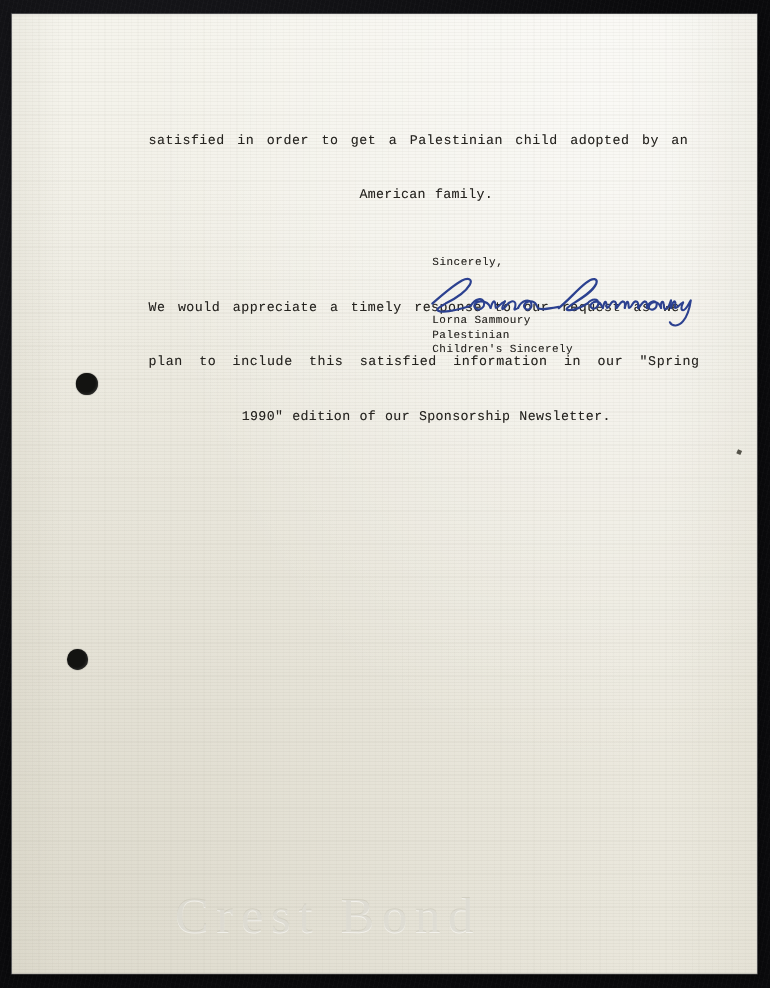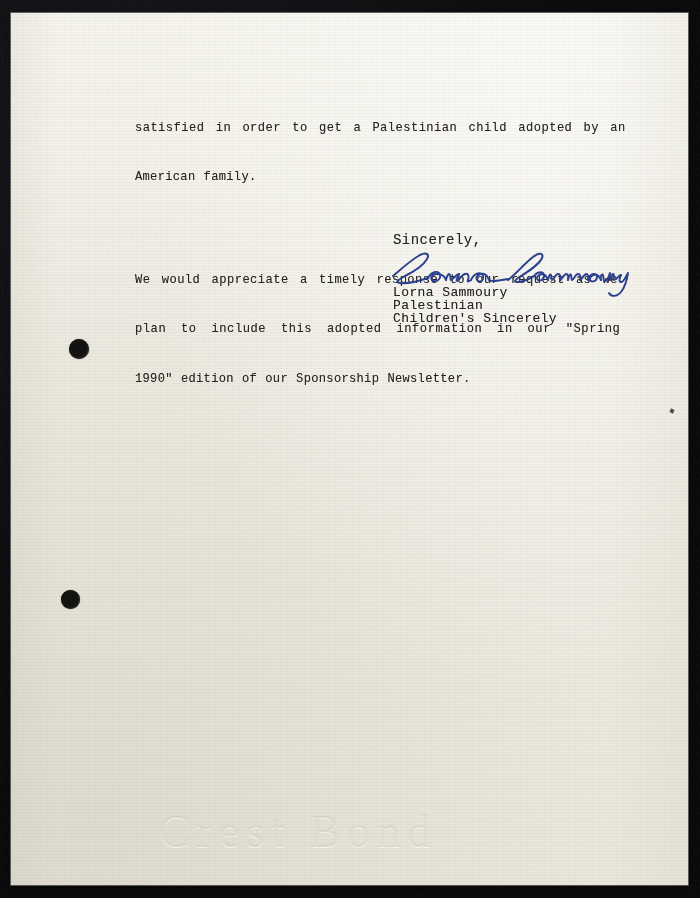--- a/index.html
+++ b/index.html
@@ -95,51 +95,51 @@
     letter-spacing: 0.3px;
     margin: 0;
     white-space: pre-wrap;
     text-shadow: 0 0 0.6px rgba(40,38,34,0.35);
   }
   .para.gap { margin-top: 21px; }
   .tline { display: block; }
   
   .j1 { word-spacing: 3.6px; letter-spacing: 0.45px; }
   .j3 { word-spacing: 7.0px; letter-spacing: 0.55px; }
-  .j4 { word-spacing: 0.6px; }
+  .j4 { word-spacing: 0.6px; text-align: center; }
 
   
   #closing-block {
     position: absolute;
     left: 382px;
     top: 219px;
     width: 290px;
   }
   #sincerely-line {
     color: #262420;
-    font-size: 14px;
+    font-size: 10px;
     line-height: 16px;
     letter-spacing: 0.45px;
     text-shadow: 0 0 0.6px rgba(40,38,34,0.35);
   }
   #signature-wrap {
     position: absolute;
     left: -6px;
     top: 17px;
     width: 230px;
     height: 45px;
     pointer-events: none;
   }
   #signature-wrap svg { display: block; overflow: visible; }
   #signer-lines {
     position: absolute;
     left: 0;
     top: 54px;
     color: #262420;
-    font-size: 13px;
+    font-size: 10px;
     line-height: 13.2px;
     letter-spacing: 0.4px;
     text-shadow: 0 0 0.6px rgba(40,38,34,0.35);
   }
   #signer-lines div { display: block; }
 
   
   .punch-hole {
     position: absolute;
     border-radius: 50%;
@@ -196,21 +196,21 @@
 
   <div id="typed-body">
 
     <p class="para">
       <span class="tline j1">satisfied in order to get a Palestinian child adopted by an</span>
       <span class="tline j4">American family.</span>
     </p>
 
     <p class="para gap">
       <span class="tline j1">We would appreciate a timely response to our request as we</span>
-      <span class="tline j3">plan to include this adopted information in our "Spring</span>
+      <span class="tline j3">plan to include this satisfied information in our "Spring</span>
       <span class="tline j4">1990" edition of our Sponsorship Newsletter.</span>
     </p>
 
 
   </div>
 
   <div id="closing-block">
 
     <div id="sincerely-line">Sincerely,</div>
 

